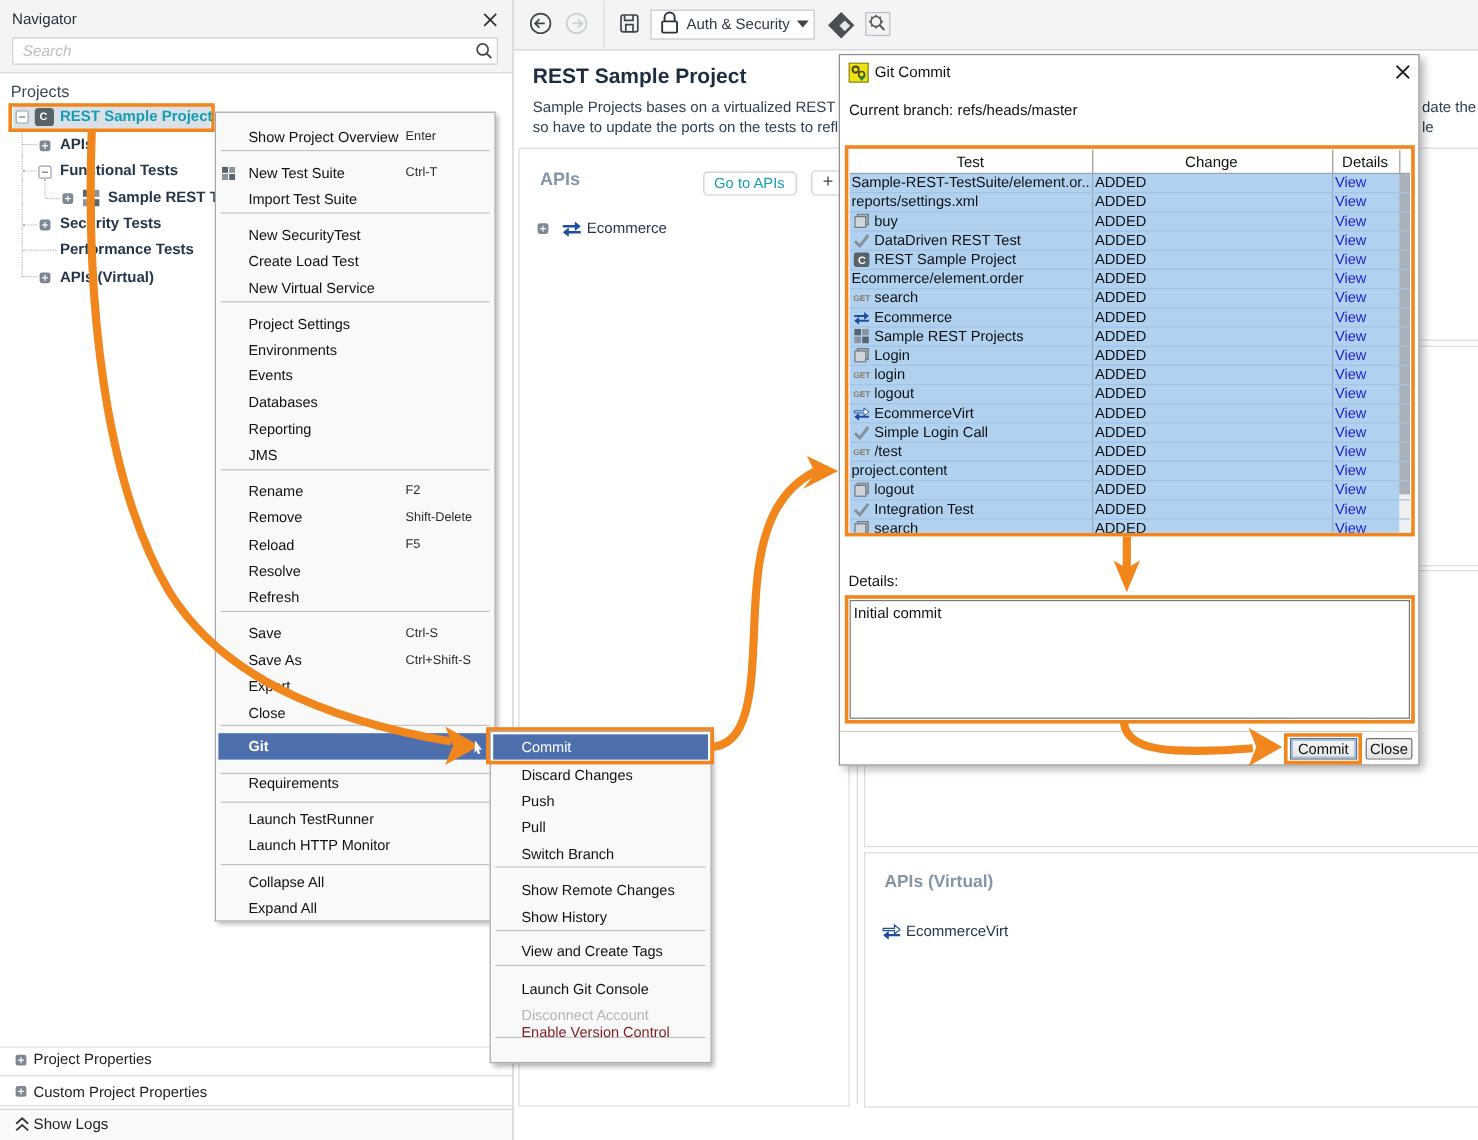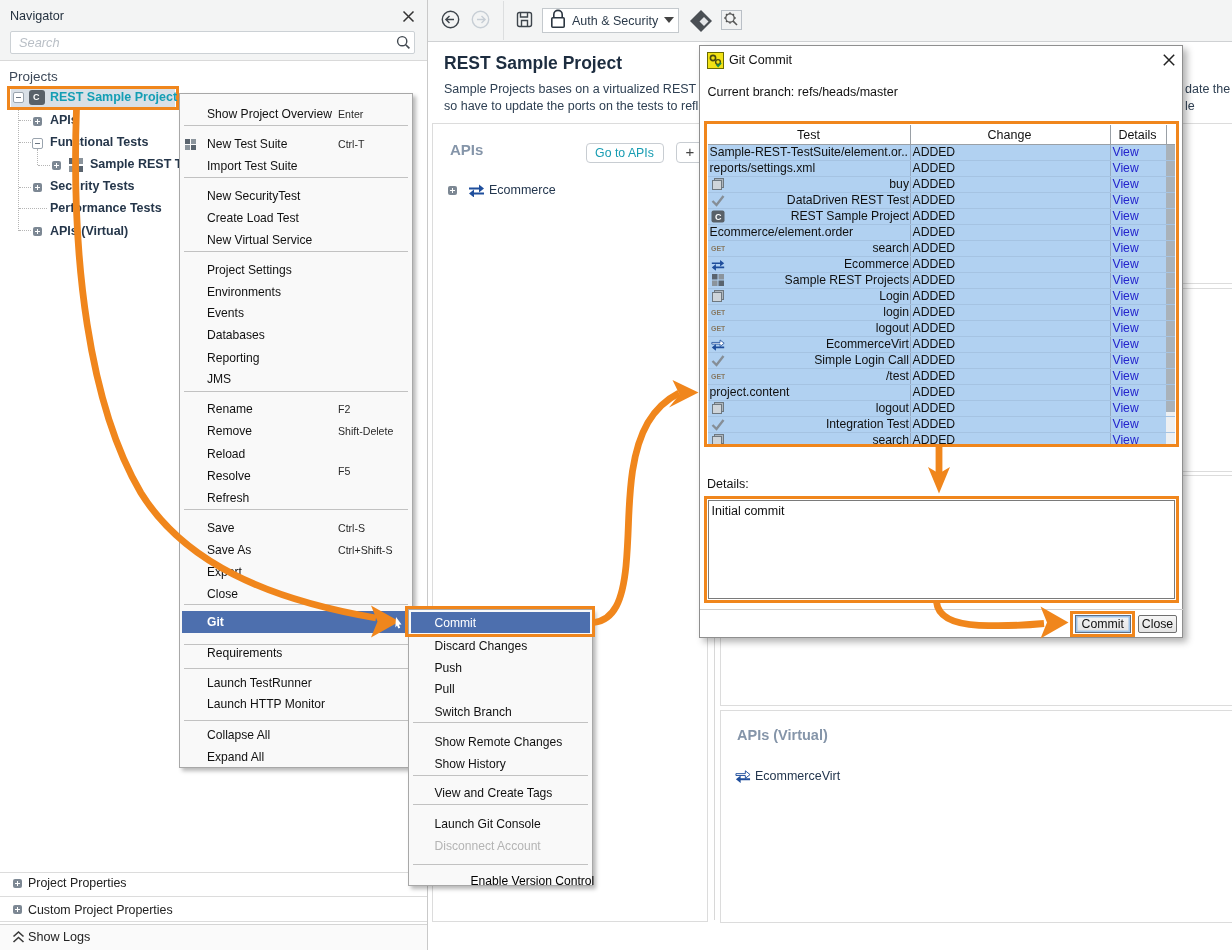--- a/index.html
+++ b/index.html
@@ -7,21 +7,21 @@
 .card{position:absolute;background:#fff;border:1px solid #dcdcdc;}
 .mi{position:absolute;left:27px;height:22px;line-height:22px;font-size:12.1px;color:#111;white-space:nowrap;}
 .sc{position:absolute;left:158px;height:22px;line-height:22px;font-size:10.6px;color:#2a2a2a;white-space:nowrap;}
 .sep{position:absolute;left:4px;right:4px;height:1px;background:#c2c2c2;}
 .smi{position:absolute;left:25.5px;height:22px;line-height:22px;font-size:12.1px;color:#111;white-space:nowrap;}
 .trow{position:absolute;left:0;width:467px;height:16px;border-bottom:1px solid #a5c3e2;box-sizing:border-box;}
 .tc1{position:absolute;left:2px;right:265.5px;top:0;height:15px;line-height:15px;font-size:12.2px;color:#101010;white-space:nowrap;overflow:hidden;}
 .tc2{position:absolute;left:205px;top:0;height:15px;line-height:15px;font-size:12.2px;color:#101010;}
 .tc3{position:absolute;left:405px;top:0;height:15px;line-height:15px;font-size:12.2px;color:#2323cd;}
 .ticon{position:absolute;left:3px;top:1px;width:14px;height:13px;}
-.ticon+ .tc1{left:21px;text-align:right;}
+.ticon+ .tc1{left:21px;}
 .exp{position:absolute;width:9px;height:9px;background:#7d8894;border-radius:2px;}
 .exp:before,.exp:after{content:"";position:absolute;background:#fff;}
 .exp:before{left:2px;top:4px;width:5px;height:1px;}
 .exp:after{left:4px;top:2px;width:1px;height:5px;}
 .expm{position:absolute;width:11px;height:11px;background:#fff;border:1px solid #9aa4ae;border-radius:2px;box-sizing:border-box;}
 .expm:before{content:"";position:absolute;left:2px;top:4px;width:5px;height:1px;background:#6b7682;}
 .tree{font-size:12.5px;font-weight:bold;color:#25364a;}
 </style></head><body>
 
 <div class="ab" style="left:428px;top:0;width:804px;height:41px;background:#f3f4f4;border-bottom:1px solid #cfd1d3;"></div>
@@ -171,21 +171,21 @@
  <div class="mi" style="top:208px;">Events</div>
  <div class="mi" style="top:230px;">Databases</div>
  <div class="mi" style="top:252.5px;">Reporting</div>
  <div class="mi" style="top:274px;">JMS</div>
  <div class="sep" style="top:296.5px;"></div>
  <div class="mi" style="top:304px;">Rename</div>
     <div class="sc" style="top:304px;">F2</div>
  <div class="mi" style="top:326px;">Remove</div>
     <div class="sc" style="top:326px;">Shift-Delete</div>
  <div class="mi" style="top:348.5px;">Reload</div>
-    <div class="sc" style="top:366px;">F5</div>
+    <div class="sc" style="top:349px;">F5</div>
  <div class="mi" style="top:370.5px;">Resolve</div>
  <div class="mi" style="top:392.5px;">Refresh</div>
  <div class="sep" style="top:414.5px;"></div>
  <div class="mi" style="top:423px;">Save</div>
     <div class="sc" style="top:423px;">Ctrl-S</div>
  <div class="mi" style="top:445px;">Save As</div>
     <div class="sc" style="top:445px;">Ctrl+Shift-S</div>
  <div class="mi" style="top:466.5px;">Export</div>
  <div class="mi" style="top:488.5px;">Close</div>
  <div class="sep" style="top:510px;"></div>
@@ -210,21 +210,21 @@
  <div class="smi" style="top:91px;">Switch Branch</div>
  <div class="sep" style="top:112.5px;"></div>
  <div class="smi" style="top:121px;">Show Remote Changes</div>
  <div class="smi" style="top:143px;">Show History</div>
  <div class="sep" style="top:165px;"></div>
  <div class="smi" style="top:172.5px;">View and Create Tags</div>
  <div class="sep" style="top:194.5px;"></div>
  <div class="smi" style="top:203px;">Launch Git Console</div>
  <div class="smi" style="top:225px;color:#b4b4b4;">Disconnect Account</div>
  <div class="sep" style="top:254.5px;"></div>
- <div class="smi" style="top:260px;color:#000000;margin-left:36px;">Enable Version Control</div>
+ <div class="smi" style="top:239px;color:#7f1d1d;">Enable Version Control</div>
 </div>
 
 <div class="ab" style="left:404.5px;top:606px;width:190px;height:30.5px;border:3.5px solid #f0861c;box-sizing:border-box;"></div>
 
 <div class="ab" style="left:698.5px;top:44.5px;width:484.5px;height:593px;background:#fff;border:1px solid #8f8f8f;box-shadow:4px 4px 7px rgba(0,0,0,0.3);box-sizing:border-box;"></div>
 <svg class="ab" style="left:707px;top:52px" width="17" height="17" viewBox="0 0 17 17">
  <rect x="0.5" y="0.5" width="16" height="16" fill="#f2e215" stroke="#6b6b00"></rect>
  <circle cx="6" cy="6" r="2.6" fill="none" stroke="#4a4a10" stroke-width="1.6"></circle>
  <circle cx="11" cy="10" r="2.4" fill="none" stroke="#4a4a10" stroke-width="1.4"></circle>
  <path d="M9.5 12.5l1.6 1.8 3-3.4" fill="none" stroke="#1b8f4a" stroke-width="1.6"></path>

